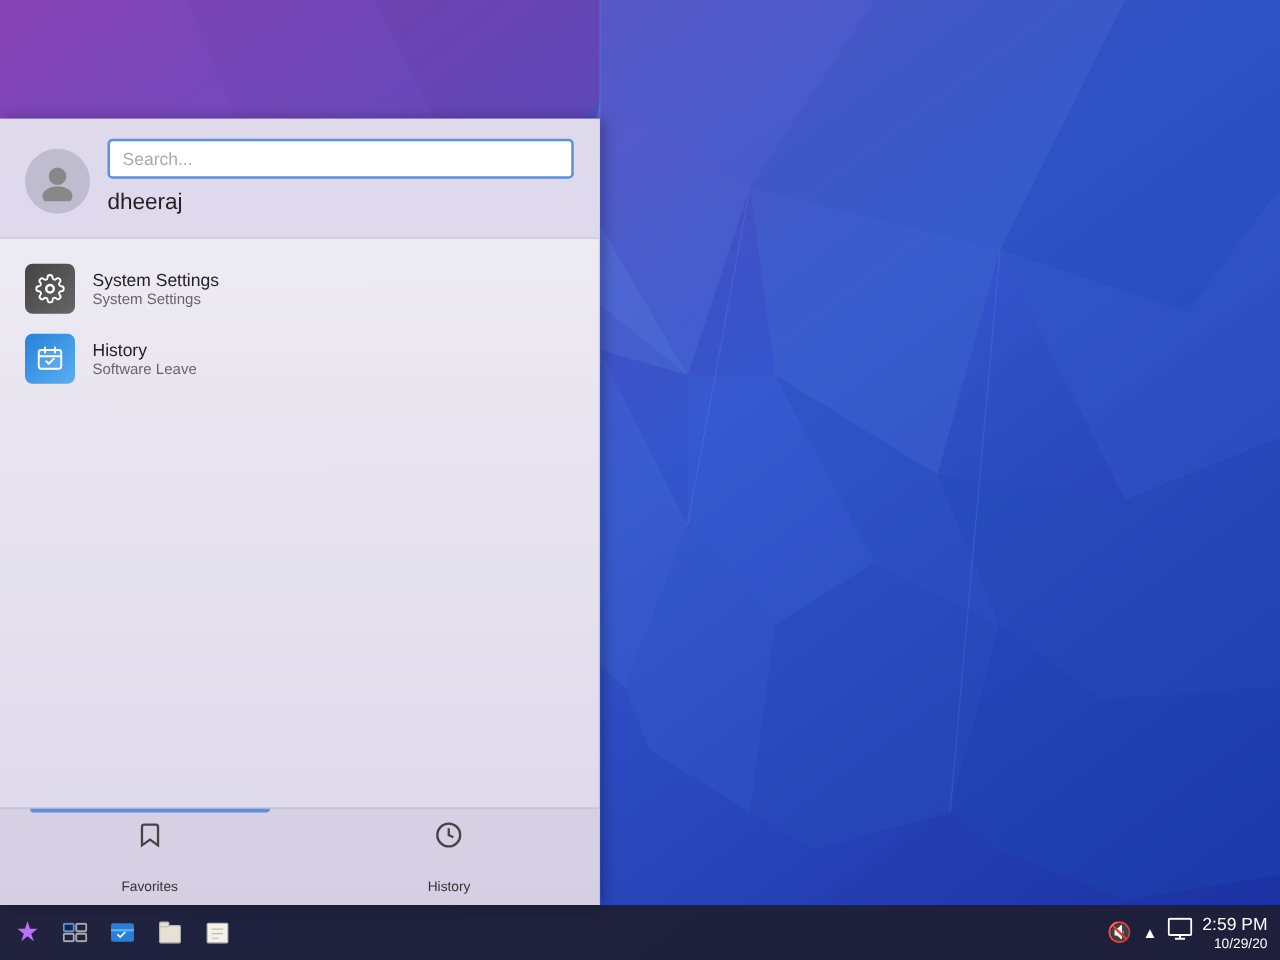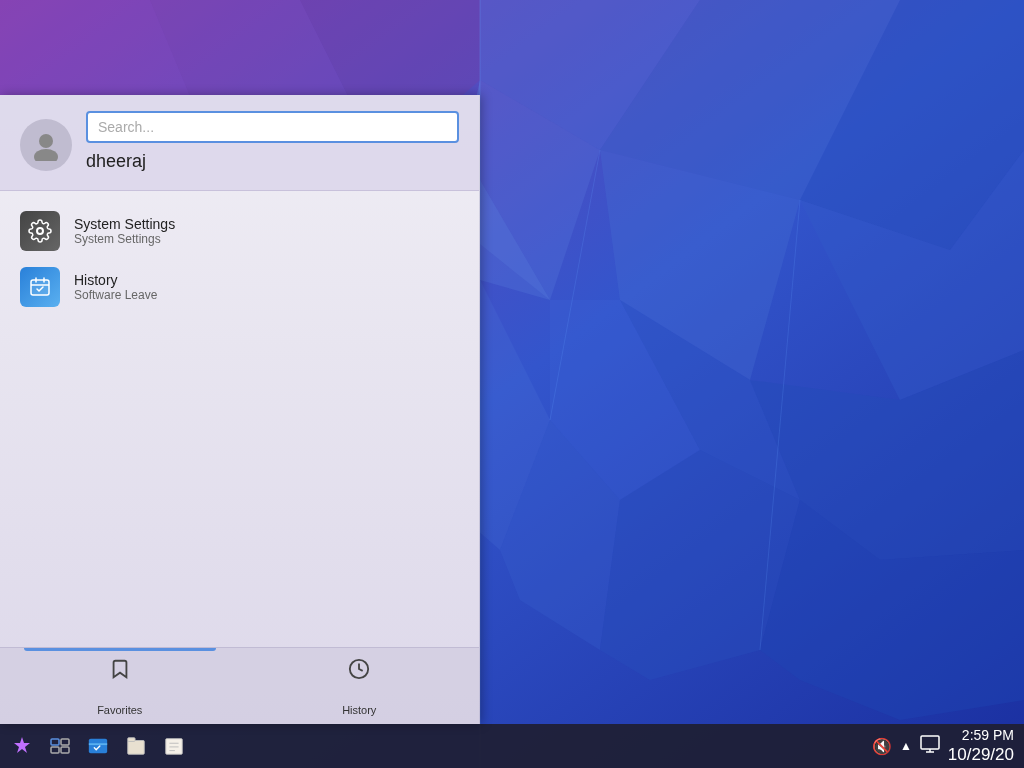--- a/index.html
+++ b/index.html
@@ -75,21 +75,21 @@
       text-align: right;
       line-height: 1.3;
     }
 
     #clock .time {
       font-size: 14px;
       font-weight: 500;
     }
 
     #clock .date {
-      font-size: 17px;
+      font-size: 11px;
       text-align: right;
     }
 
     .sys-icon {
       font-size: 16px;
       color: white;
       cursor: pointer;
     }
 
     

